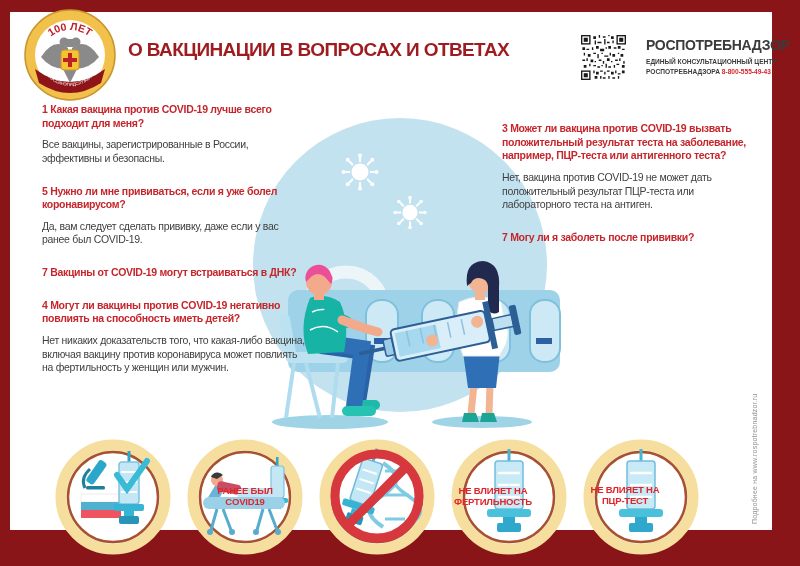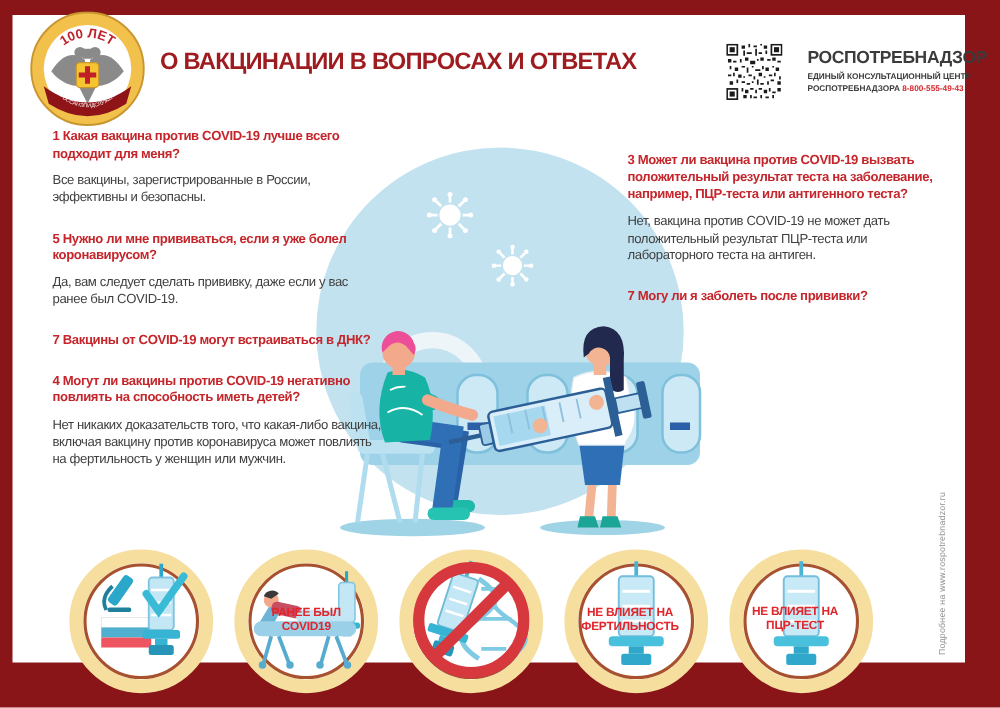--- a/index.html
+++ b/index.html
@@ -22,21 +22,21 @@
   .qa-block{margin-bottom:19px;}
   .q{color:#C5262C;font-weight:bold;margin:0 0 8px 0;}
   .a{color:#3F3F3F;margin:0;}
 
   
   .illo{position:absolute;left:220px;top:88px;width:345px;height:350px;z-index:1;}
 
   
   .badge{position:absolute;top:427px;width:116px;height:116px;z-index:3;}
   .badge svg{position:absolute;left:0;top:0;}
-  .badge-label{position:absolute;left:13px;width:80px;text-align:center;color:#E2242B;font-weight:bold;font-size:9.5px;line-height:1.2;letter-spacing:-0.2px;}
+  .badge-label{position:absolute;left:2px;width:80px;text-align:center;color:#E2242B;font-weight:bold;font-size:9.5px;line-height:1.2;letter-spacing:-0.2px;}
   .bl-2{top:26px;left:23px;width:70px;margin-top:20px;}
   .bl-4{top:46px;}
   .bl-5{top:45px;}
 
   
   .side-note{position:absolute;left:741px;top:372px;height:140px;writing-mode:vertical-rl;transform:rotate(180deg);font-size:7px;color:#8f8f8f;letter-spacing:0.2px;white-space:nowrap;}
 </style>
 </head>
 <body>
 

